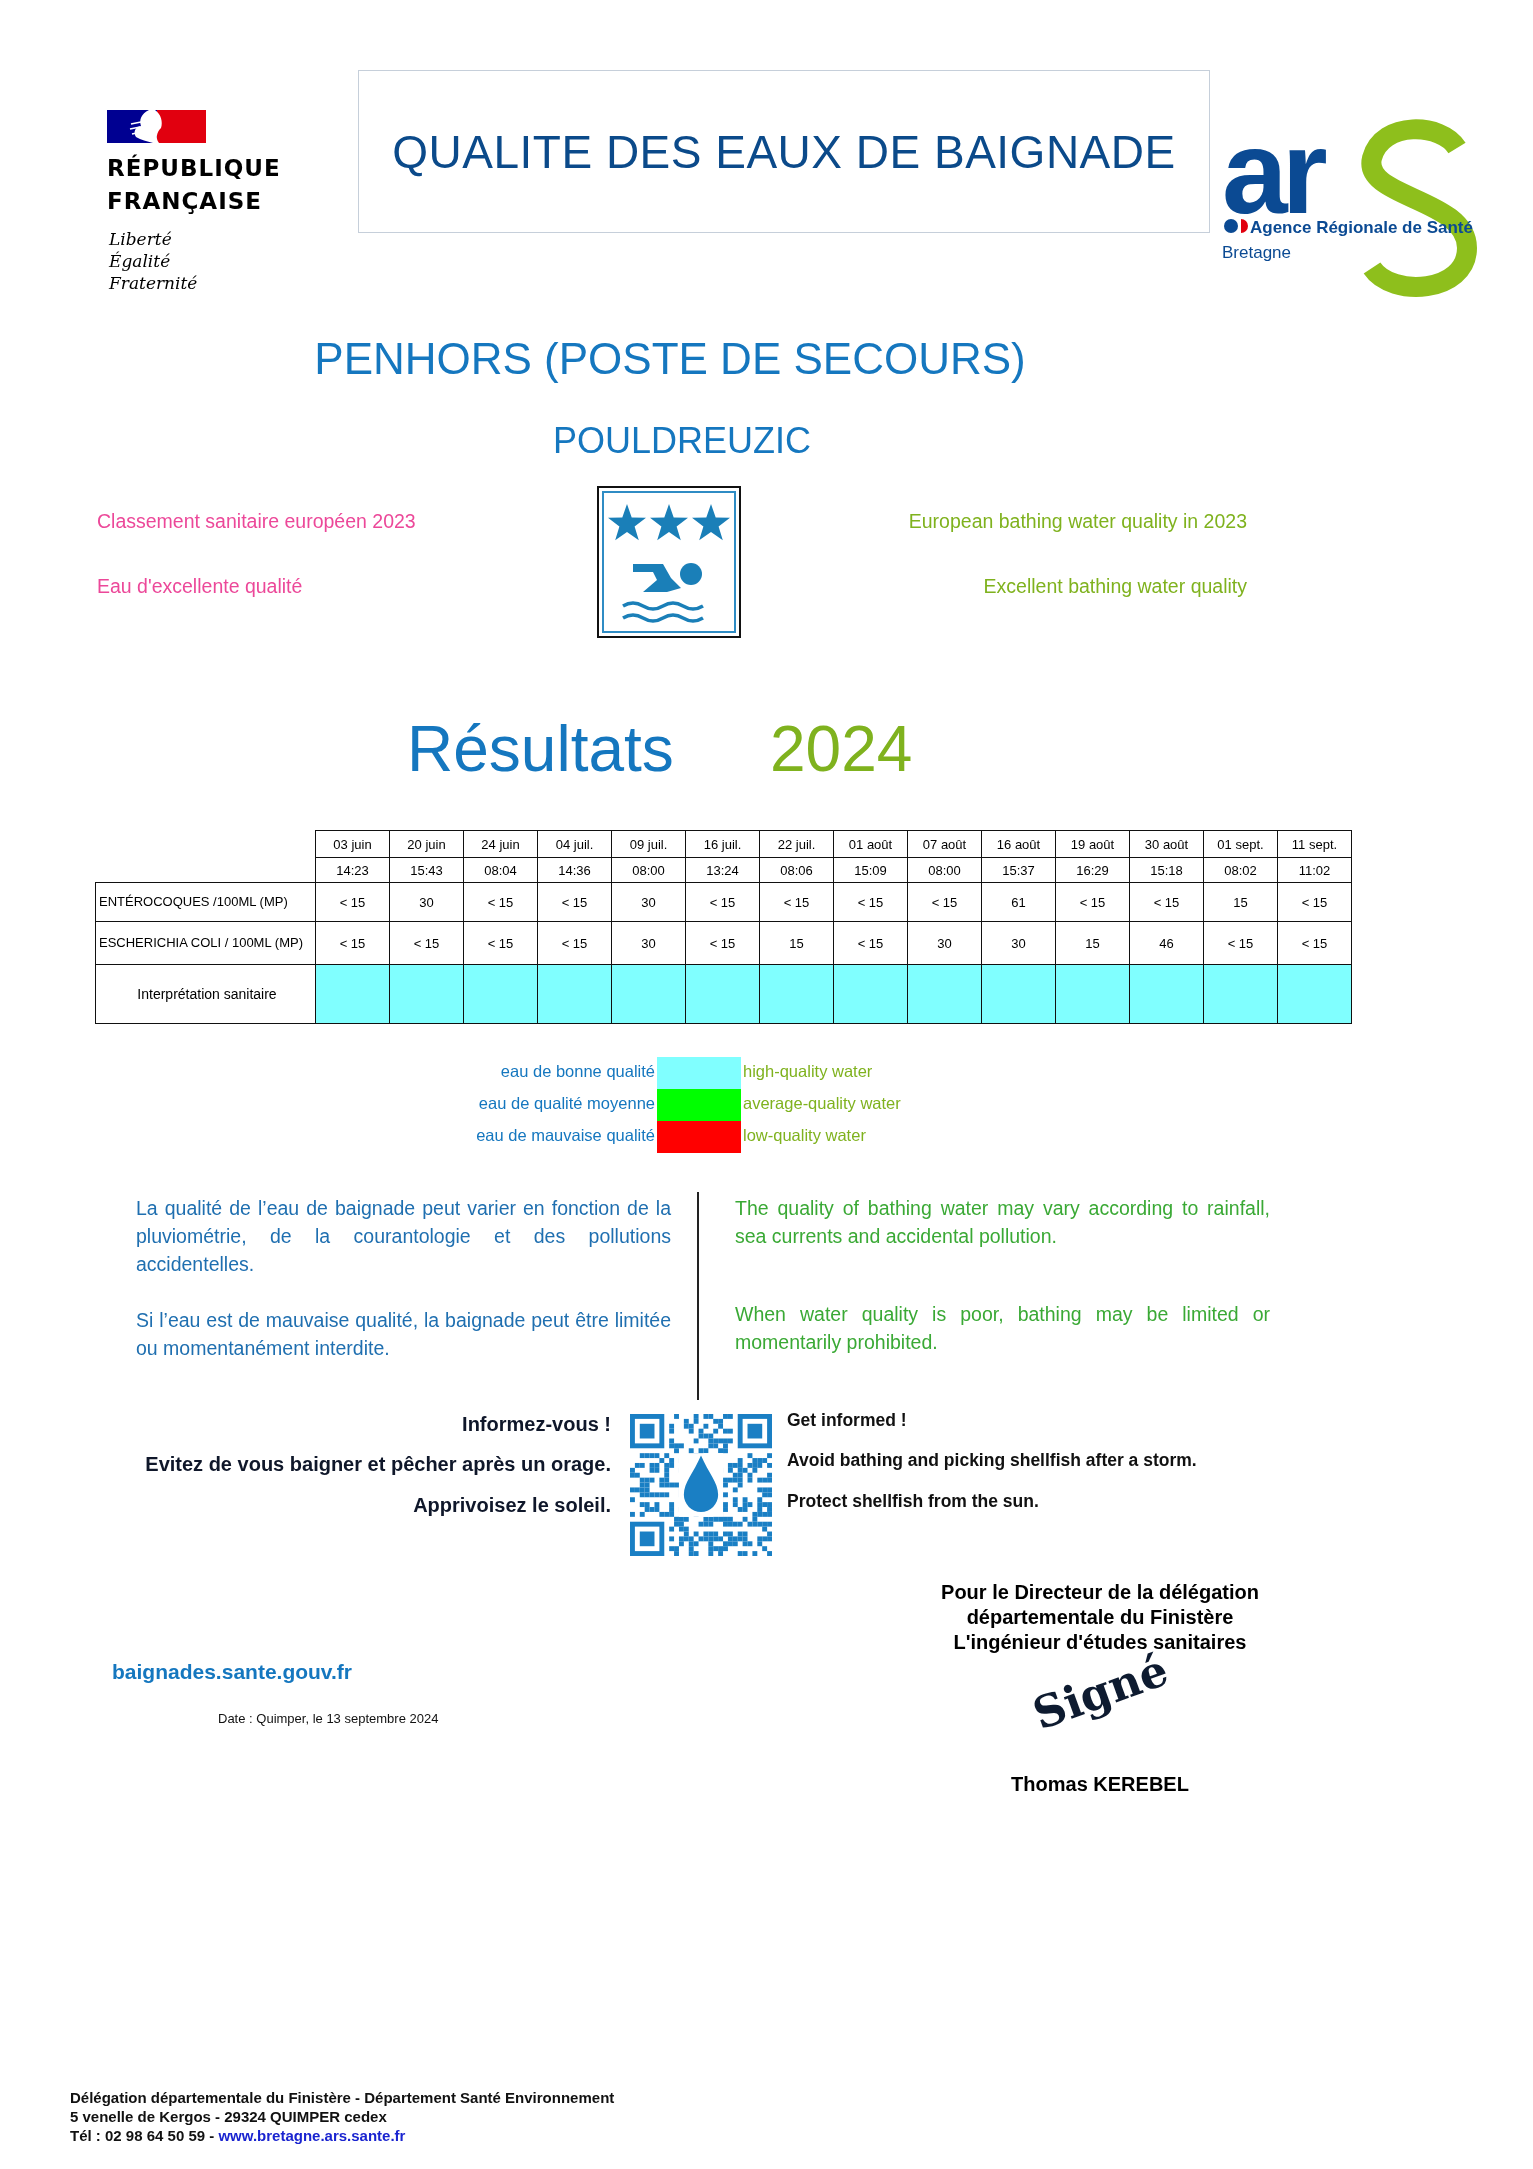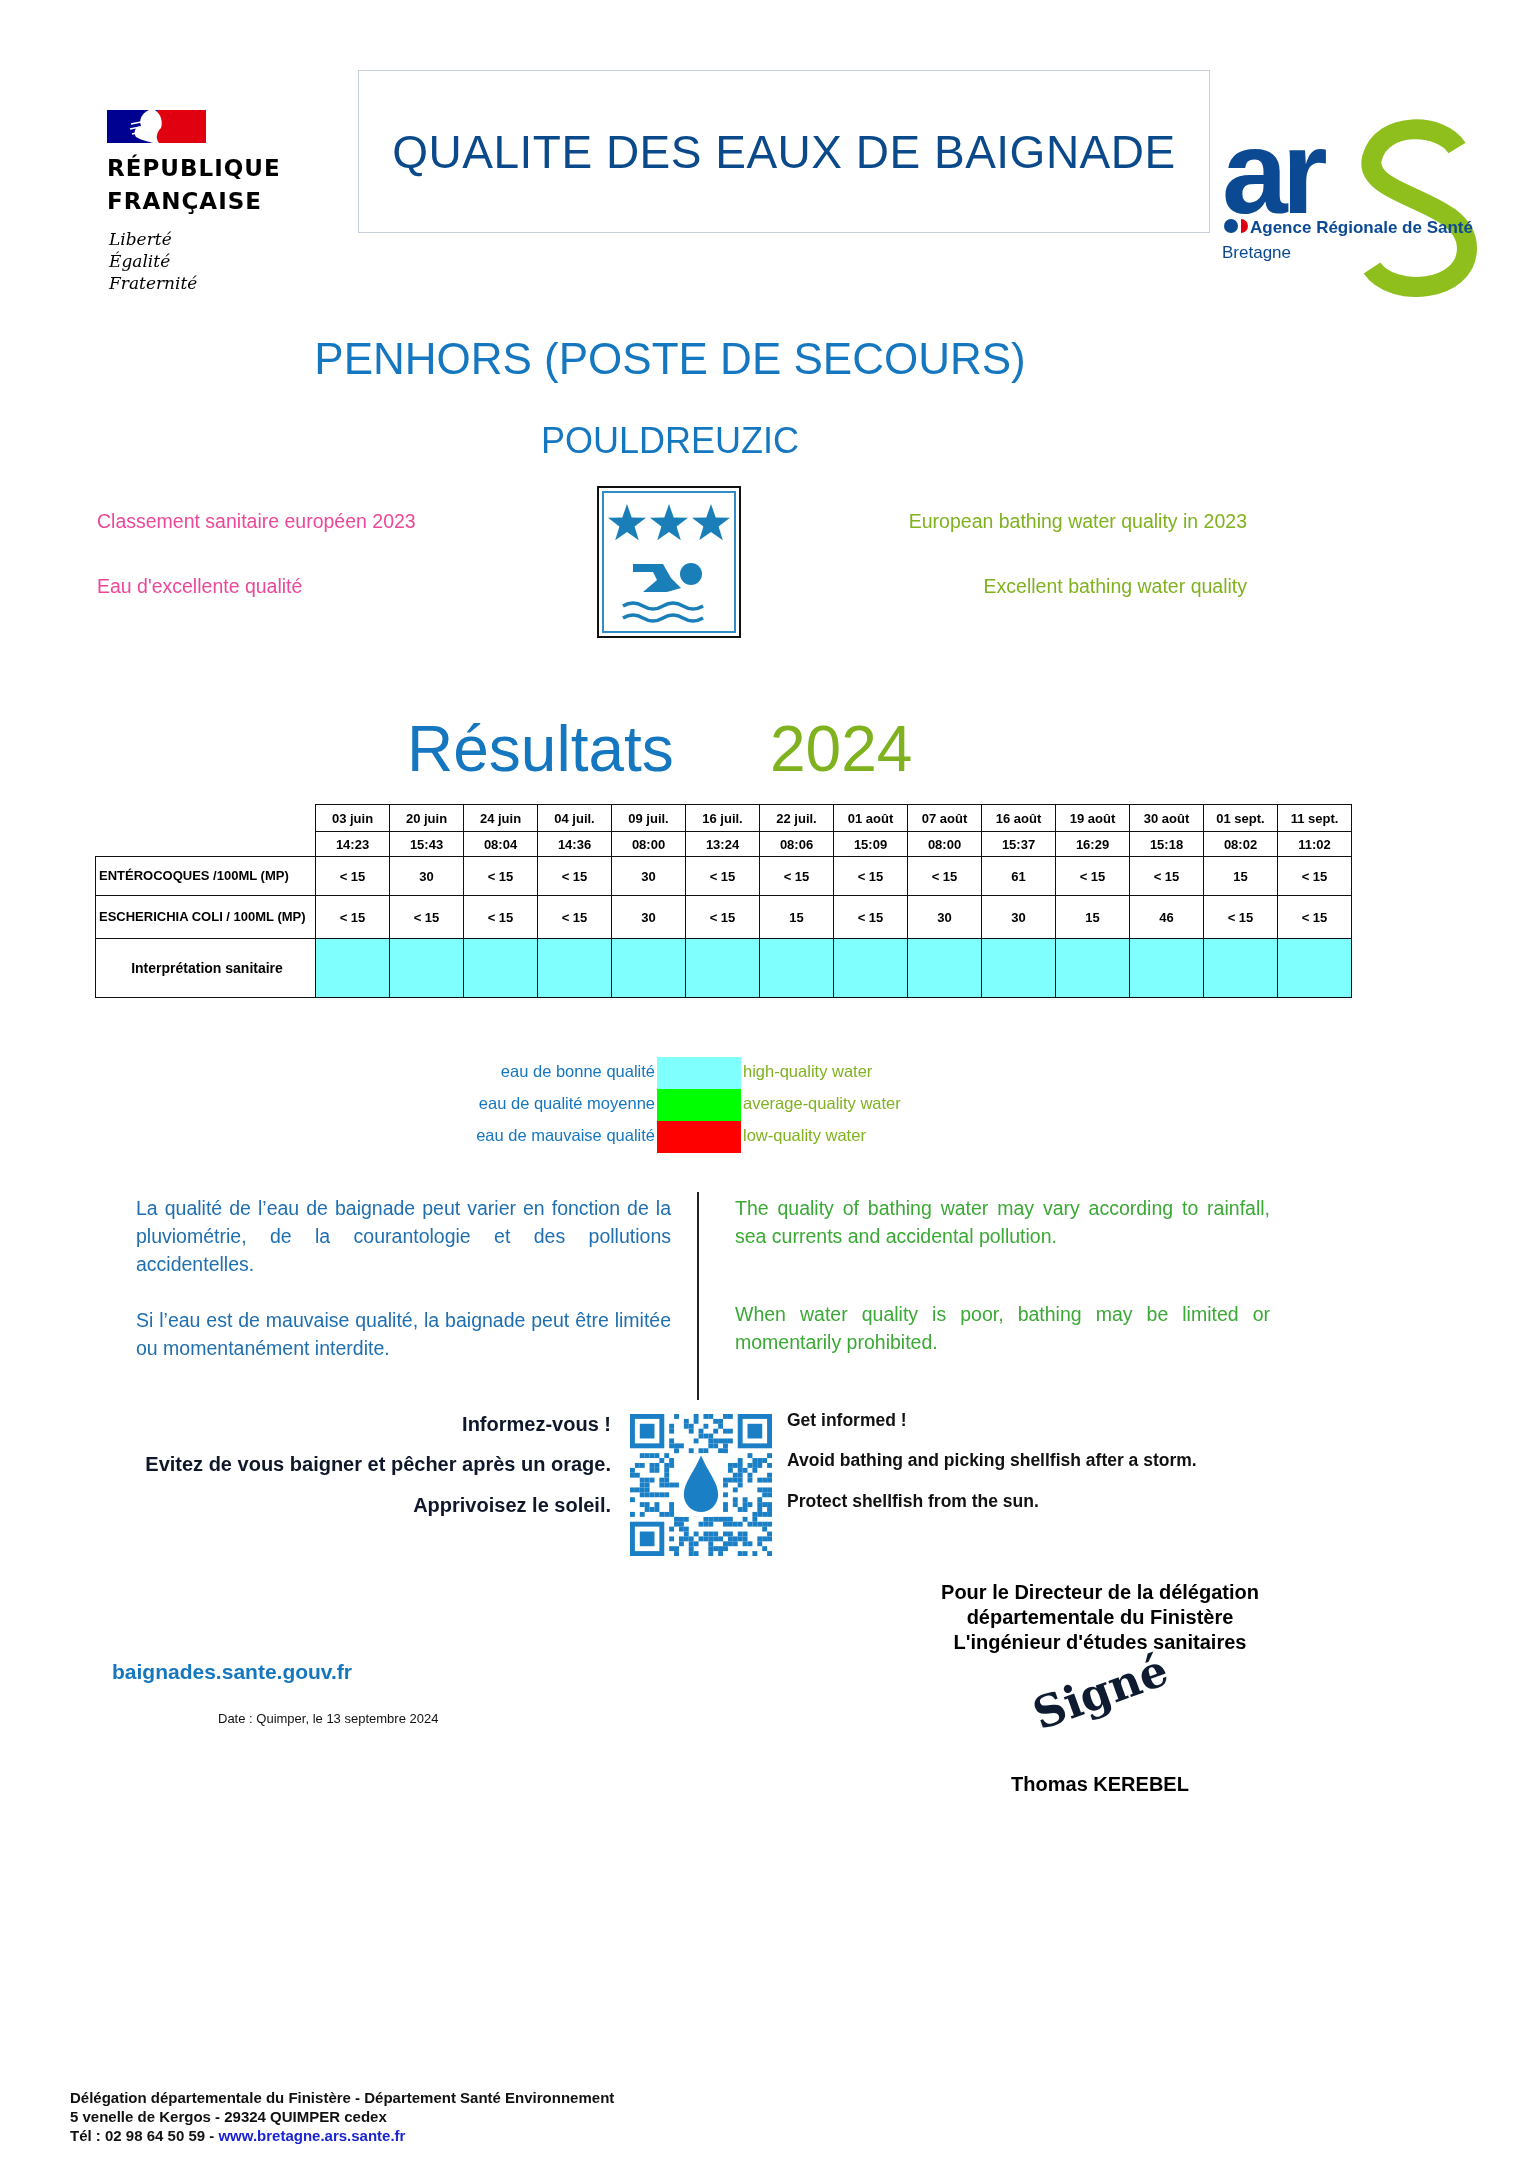--- a/index.html
+++ b/index.html
@@ -21,37 +21,37 @@
   
   #title-box { left:358px; top:70px; width:852px; height:163px; border:1.5px solid #c6cfda; box-sizing:border-box;
                display:flex; align-items:center; justify-content:center; }
   #title-text { font-size:46px; color:#0b4a8a; letter-spacing:0.5px; }
 
   
   #ars-logo { left:1222px; top:118px; width:265px; height:180px; }
 
   
   #site-name { left:0; width:1340px; top:334px; text-align:center; font-size:44px; color:#1577bf; }
-  #commune { left:0; width:1340px; top:420px; text-align:center; font-size:36px; color:#1577bf; }
+  #commune { left:0; width:1340px; top:420px; text-align:center; font-size:36px; color:#1577bf;padding-left:12px; }
 
   .cls-left { left:97px; font-size:19.5px; color:#ec4899; }
   .cls-right { right:286px; font-size:19.5px; color:#7fb21e; text-align:right; }
   #cls-fr-1 { top:510px; }
   #cls-fr-2 { top:575px; }
   #cls-en-1 { top:510px; }
   #cls-en-2 { top:575px; }
 
   #badge { left:597px; top:486px; width:144px; height:152px; border:2px solid #111; box-sizing:border-box; background:#fff; }
   #badge-inner { position:absolute; left:3px; top:3px; right:3px; bottom:3px; border:2px solid #2f8cc4; }
 
   #results-title { left:407px; top:712px; font-size:64px; color:#1577bf; }
   #results-year { left:770px; top:712px; font-size:64px; color:#7fb21e; }
 
   
-  #results-table { left:95px; top:804px; border-collapse:collapse; font-size:13px; table-layout:fixed;font-weight:bold; }
+  #results-table { left:95px; top:830px; border-collapse:collapse; font-size:13px; table-layout:fixed; }
   #results-table td { border:1.5px solid #111; text-align:center; padding:0; vertical-align:middle; }
   #results-table td.blank { border:none; }
   #results-table td.lab { text-align:left; padding-left:3px; font-size:13px; line-height:14px; }
   #results-table td.lab.center { text-align:center; font-size:14px; line-height:17px; }
   #results-table td.interp { background:#80ffff; }
   #results-table tr.r-date td { height:26px; }
   #results-table tr.r-time td { height:24px; }
   #results-table tr.r-ent td { height:38px; }
   #results-table tr.r-ec td { height:42px; }
   #results-table tr.r-int td { height:58px; }

